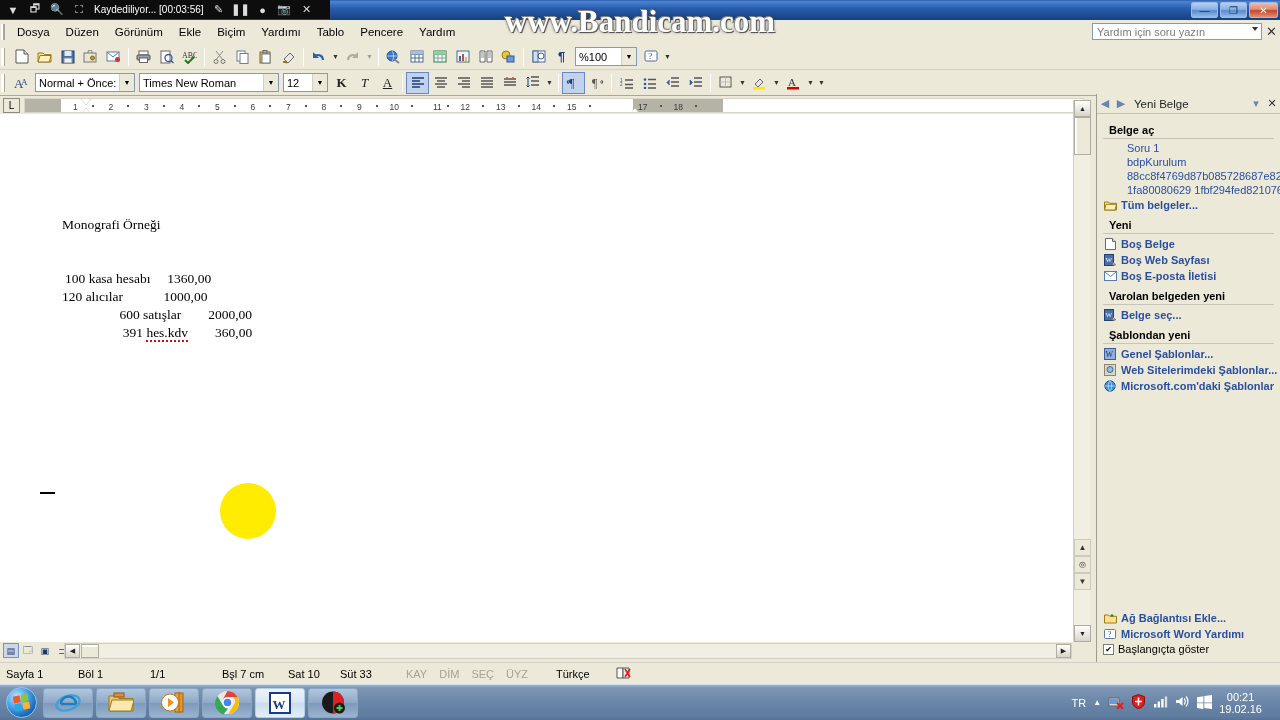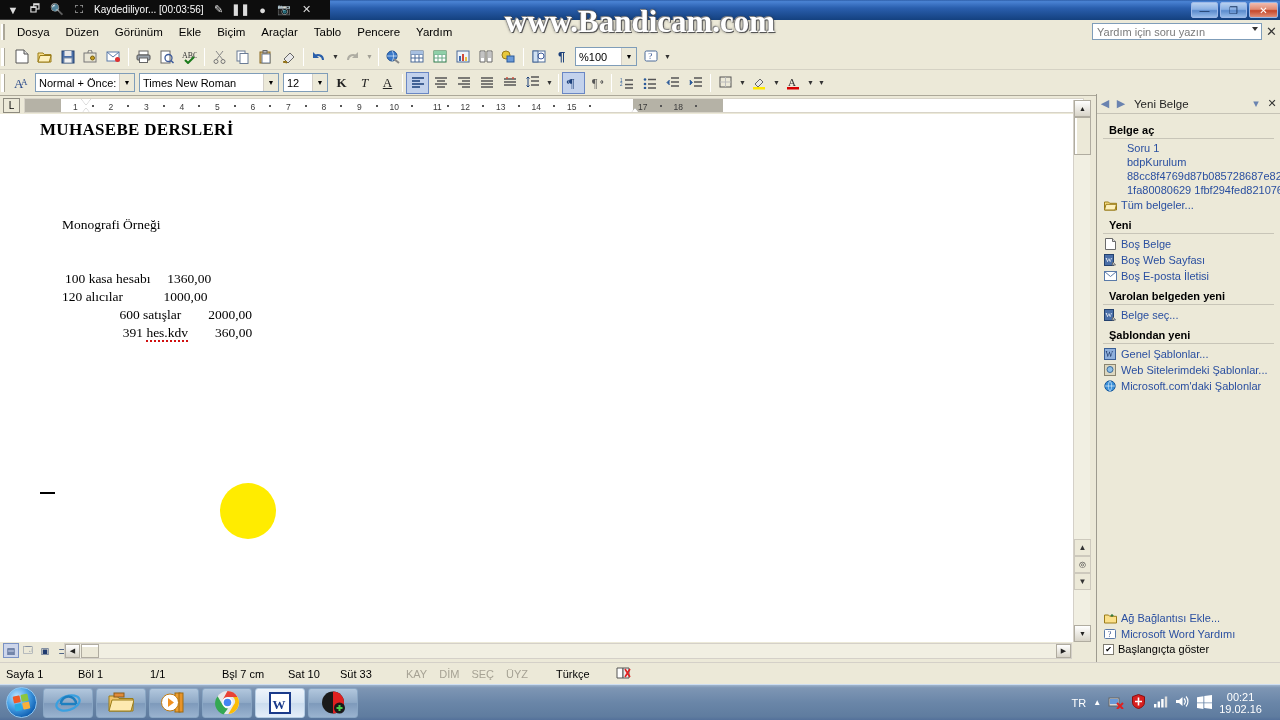--- a/index.html
+++ b/index.html
@@ -256,21 +256,21 @@
   }
   .tp-link {
     color:#2a4fa0; padding:1px 0 1px 6px; white-space:nowrap;
     overflow:hidden; text-overflow:clip; display:flex; align-items:center; gap:4px;
   }
   .tp-link.sub { padding-left:30px; }
   .tp-ico {
     width:14px; height:14px; display:inline-flex; align-items:center;
     justify-content:center; font-size:10px; flex:none;
   }
-  .tp-text { white-space:nowrap; }
+  .tp-text { white-space:nowrap;font-weight:bold; }
   #tp-bottom { position:absolute; left:0; bottom:6px; width:184px; }
   .tp-chk { display:flex; align-items:center; gap:4px; padding:1px 0 1px 6px; color:#000; }
   .chkbox {
     width:11px;height:11px;border:1px solid #7f7c70;background:#fff;
     display:flex;align-items:center;justify-content:center;font-size:8px;color:#000;
   }
 
   
   #taskbar {
     position:absolute; left:0; top:684px; width:1280px; height:36px;
@@ -315,21 +315,21 @@
     <div class="winbtn close">✕</div>
   </div>
 
   <div id="menu-bar">
     <span id="menu-grip"></span>
     <div class="menu-item">Dosya</div>
     <div class="menu-item">Düzen</div>
     <div class="menu-item">Görünüm</div>
     <div class="menu-item">Ekle</div>
     <div class="menu-item">Biçim</div>
-    <div class="menu-item">Araçlar</div>
+    <div class="menu-item">Yardımı</div>
     <div class="menu-item">Tablo</div>
     <div class="menu-item">Pencere</div>
     <div class="menu-item">Yardım</div>
   </div>
   <div id="ask-box">Yardım için soru yazın</div>
   <div id="ask-arrow"></div>
   <div id="ask-close">✕</div>
 
   <div class="toolbar" id="toolbar-standard">
     <span class="tgrip"></span>
@@ -658,21 +658,20 @@
           <span class="dot" style="left: 670.25px;"></span>
         </div>
       <div id="indent-top"></div>
       <div id="indent-bot"></div>
       <div id="indent-right"></div>
     </div>
   </div>
 
   <div id="doc-area">
     <div id="page">
-      <div id="doc-title">MUHASEBE DERSLERİ</div>
       <div class="dline" style="left:62px;top:103px">Monografi Örneği</div>
       <div class="dline" style="left:65px;top:157px">100 kasa hesabı     1360,00</div>
       <div class="dline" style="left:62px;top:175px">120 alıcılar            1000,00</div>
       <div class="dline" style="left:62px;top:193px">                 600 satışlar        2000,00</div>
       <div class="dline" style="left:62px;top:211px">                  391 <span class="spell">hes.kdv</span>        360,00</div>
       <div id="marker-dash"></div>
       <div id="yellow-dot"></div>
     </div>
   </div>
 

